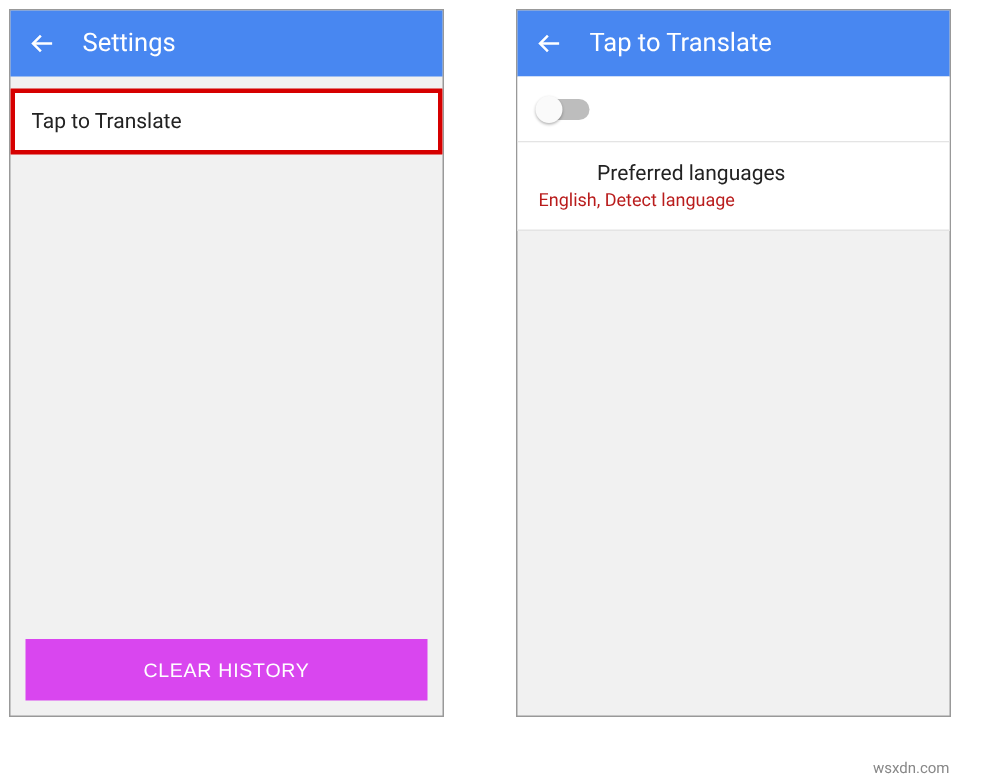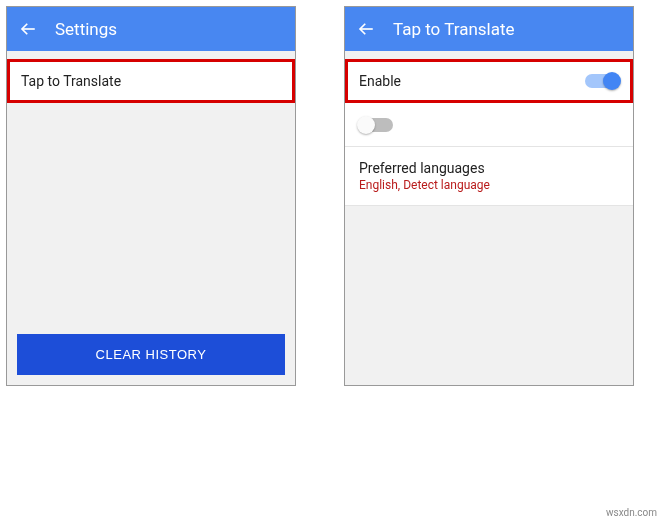--- a/index.html
+++ b/index.html
@@ -10,21 +10,21 @@
       height: 522px;
       position: relative;
     }
     .container {
       display: flex;
       gap: 48px;
       padding: 6px;
     }
     .phone {
       width: 290px;
-      height: 380px;
+      height: 472px;
       border: 1px solid #999;
       background: #f1f1f1;
       display: flex;
       flex-direction: column;
       position: relative;
     }
     .header {
       background: #4887f1;
       color: #fff;
       height: 44px;
@@ -64,40 +64,41 @@
     .list-item.with-sub {
       flex-direction: column;
       align-items: flex-start;
       gap: 2px;
     }
     .list-item .label-row {
       display: flex;
       width: 100%;
       align-items: center;
       justify-content: space-between;
+      margin-left: 39px;
     }
     .list-item .sub {
       font-size: 12px;
       color: #b91c1c;
     }
     .highlight {
       outline: 3px solid #d60000;
       outline-offset: -3px;
       position: relative;
       z-index: 2;
     }
     .first-item {
       margin-top: 8px;
       border-top: 1px solid #e4e4e4;
     }
     .footer {
       padding: 10px;
     }
     .clear-btn {
-      background: #1d4ed8;
+      background: #d946ef;
       color: #fff;
       width: 100%;
       border: none;
       padding: 13px 0;
       font-size: 13px;
       font-weight: 500;
       letter-spacing: 0.5px;
       cursor: pointer;
     }
     .toggle {
@@ -124,21 +125,21 @@
     }
     .toggle.off {
       background: #bdbdbd;
     }
     .toggle.off .knob {
       background: #fafafa;
       left: -2px;
     }
     .watermark {
       position: absolute;
-      right: 0;
+      right: 24px;
       bottom: 4px;
       font-size: 10px;
       color: #888;
     }
   </style>
 </head>
 <body>
 
 <div class="container">
 
@@ -166,26 +167,20 @@
     <div class="header">
       <span class="back-arrow">
         <svg width="18" height="18" viewBox="0 0 24 24" fill="none" stroke="#fff" stroke-width="2.2">
           <line x1="21" y1="12" x2="4" y2="12"></line>
           <polyline points="11,5 4,12 11,19"></polyline>
         </svg>
       </span>
       <span class="header-title">Tap to Translate</span>
     </div>
     <div class="content">
-      <div class="list-item first-item highlight">
-        <span>Enable</span>
-        <span class="toggle on">
-            <span class="knob"></span>
-          </span>
-      </div>
       <div class="list-item">
         <span class="toggle off">
             <span class="knob"></span>
           </span>
       </div>
       <div class="list-item with-sub">
         <div class="label-row">
           <span>Preferred languages</span>
         </div>
         <span class="sub">English, Detect language</span>

